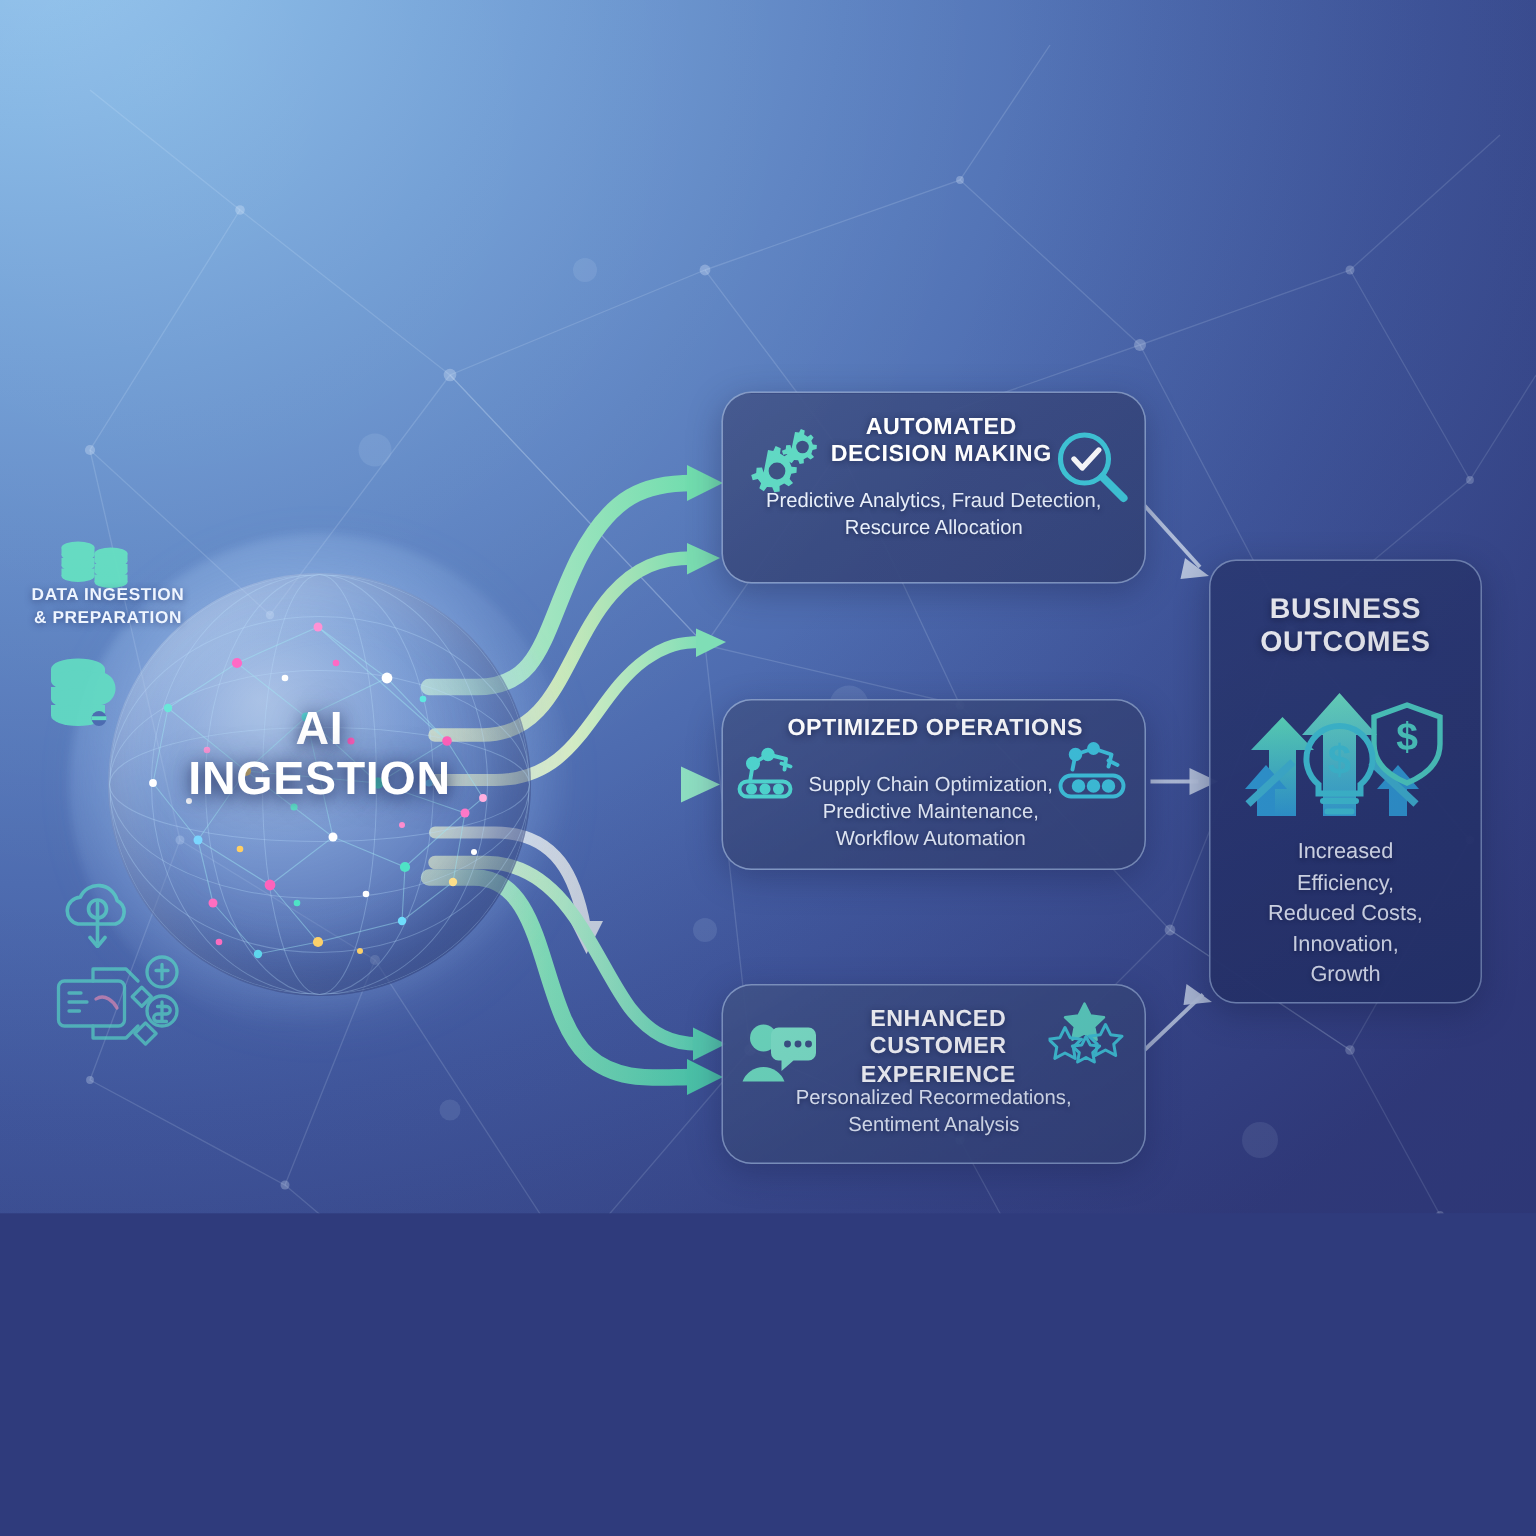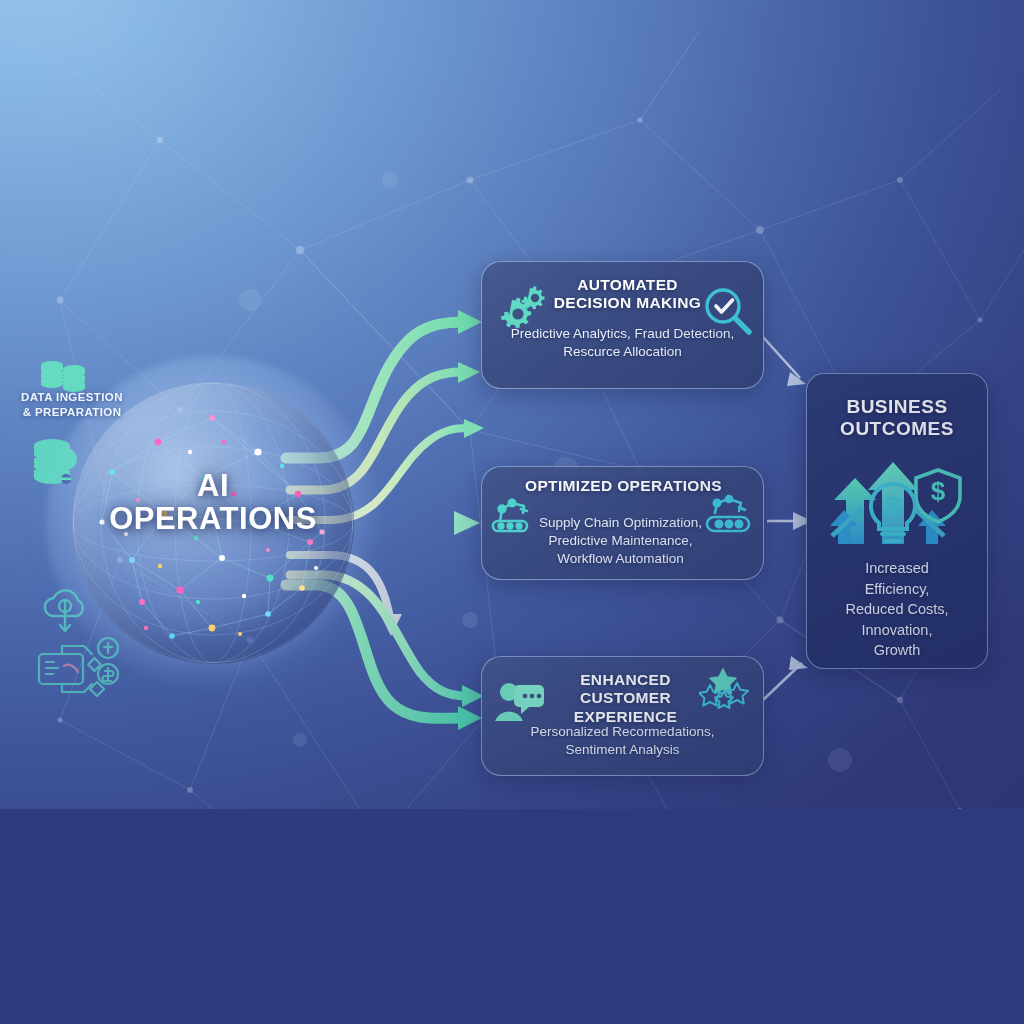--- a/index.html
+++ b/index.html
@@ -334,21 +334,21 @@
             <circle cx="126" cy="220" r="2.2" fill="#4fe3c6"></circle>
             <circle cx="244" cy="186" r="2.0" fill="#ffffff"></circle>
             <circle cx="74" cy="246" r="2.2" fill="#ff6ec0"></circle>
             <circle cx="168" cy="252" r="2.0" fill="#ffd36a"></circle>
           </g>
         </g>
       </svg>
     </div>
     <div id="sphere-label">
       <span class="l1">AI</span>
-      <span class="l2">OPERATIONS</span>
+      <span class="l2">INGESTION</span>
     </div>
   </div>
 
   <svg class="ic-db-top" width="56" height="40" viewBox="0 0 56 40">
     <g fill="#61dfc0" opacity="0.95">
       <ellipse cx="16" cy="7" rx="11" ry="4"></ellipse>
         <rect x="5" y="7" width="22" height="5"></rect>
       <ellipse cx="16" cy="12" rx="11" ry="4"></ellipse>
         <rect x="5" y="14" width="22" height="5"></rect>
       <ellipse cx="16" cy="19" rx="11" ry="4"></ellipse>

